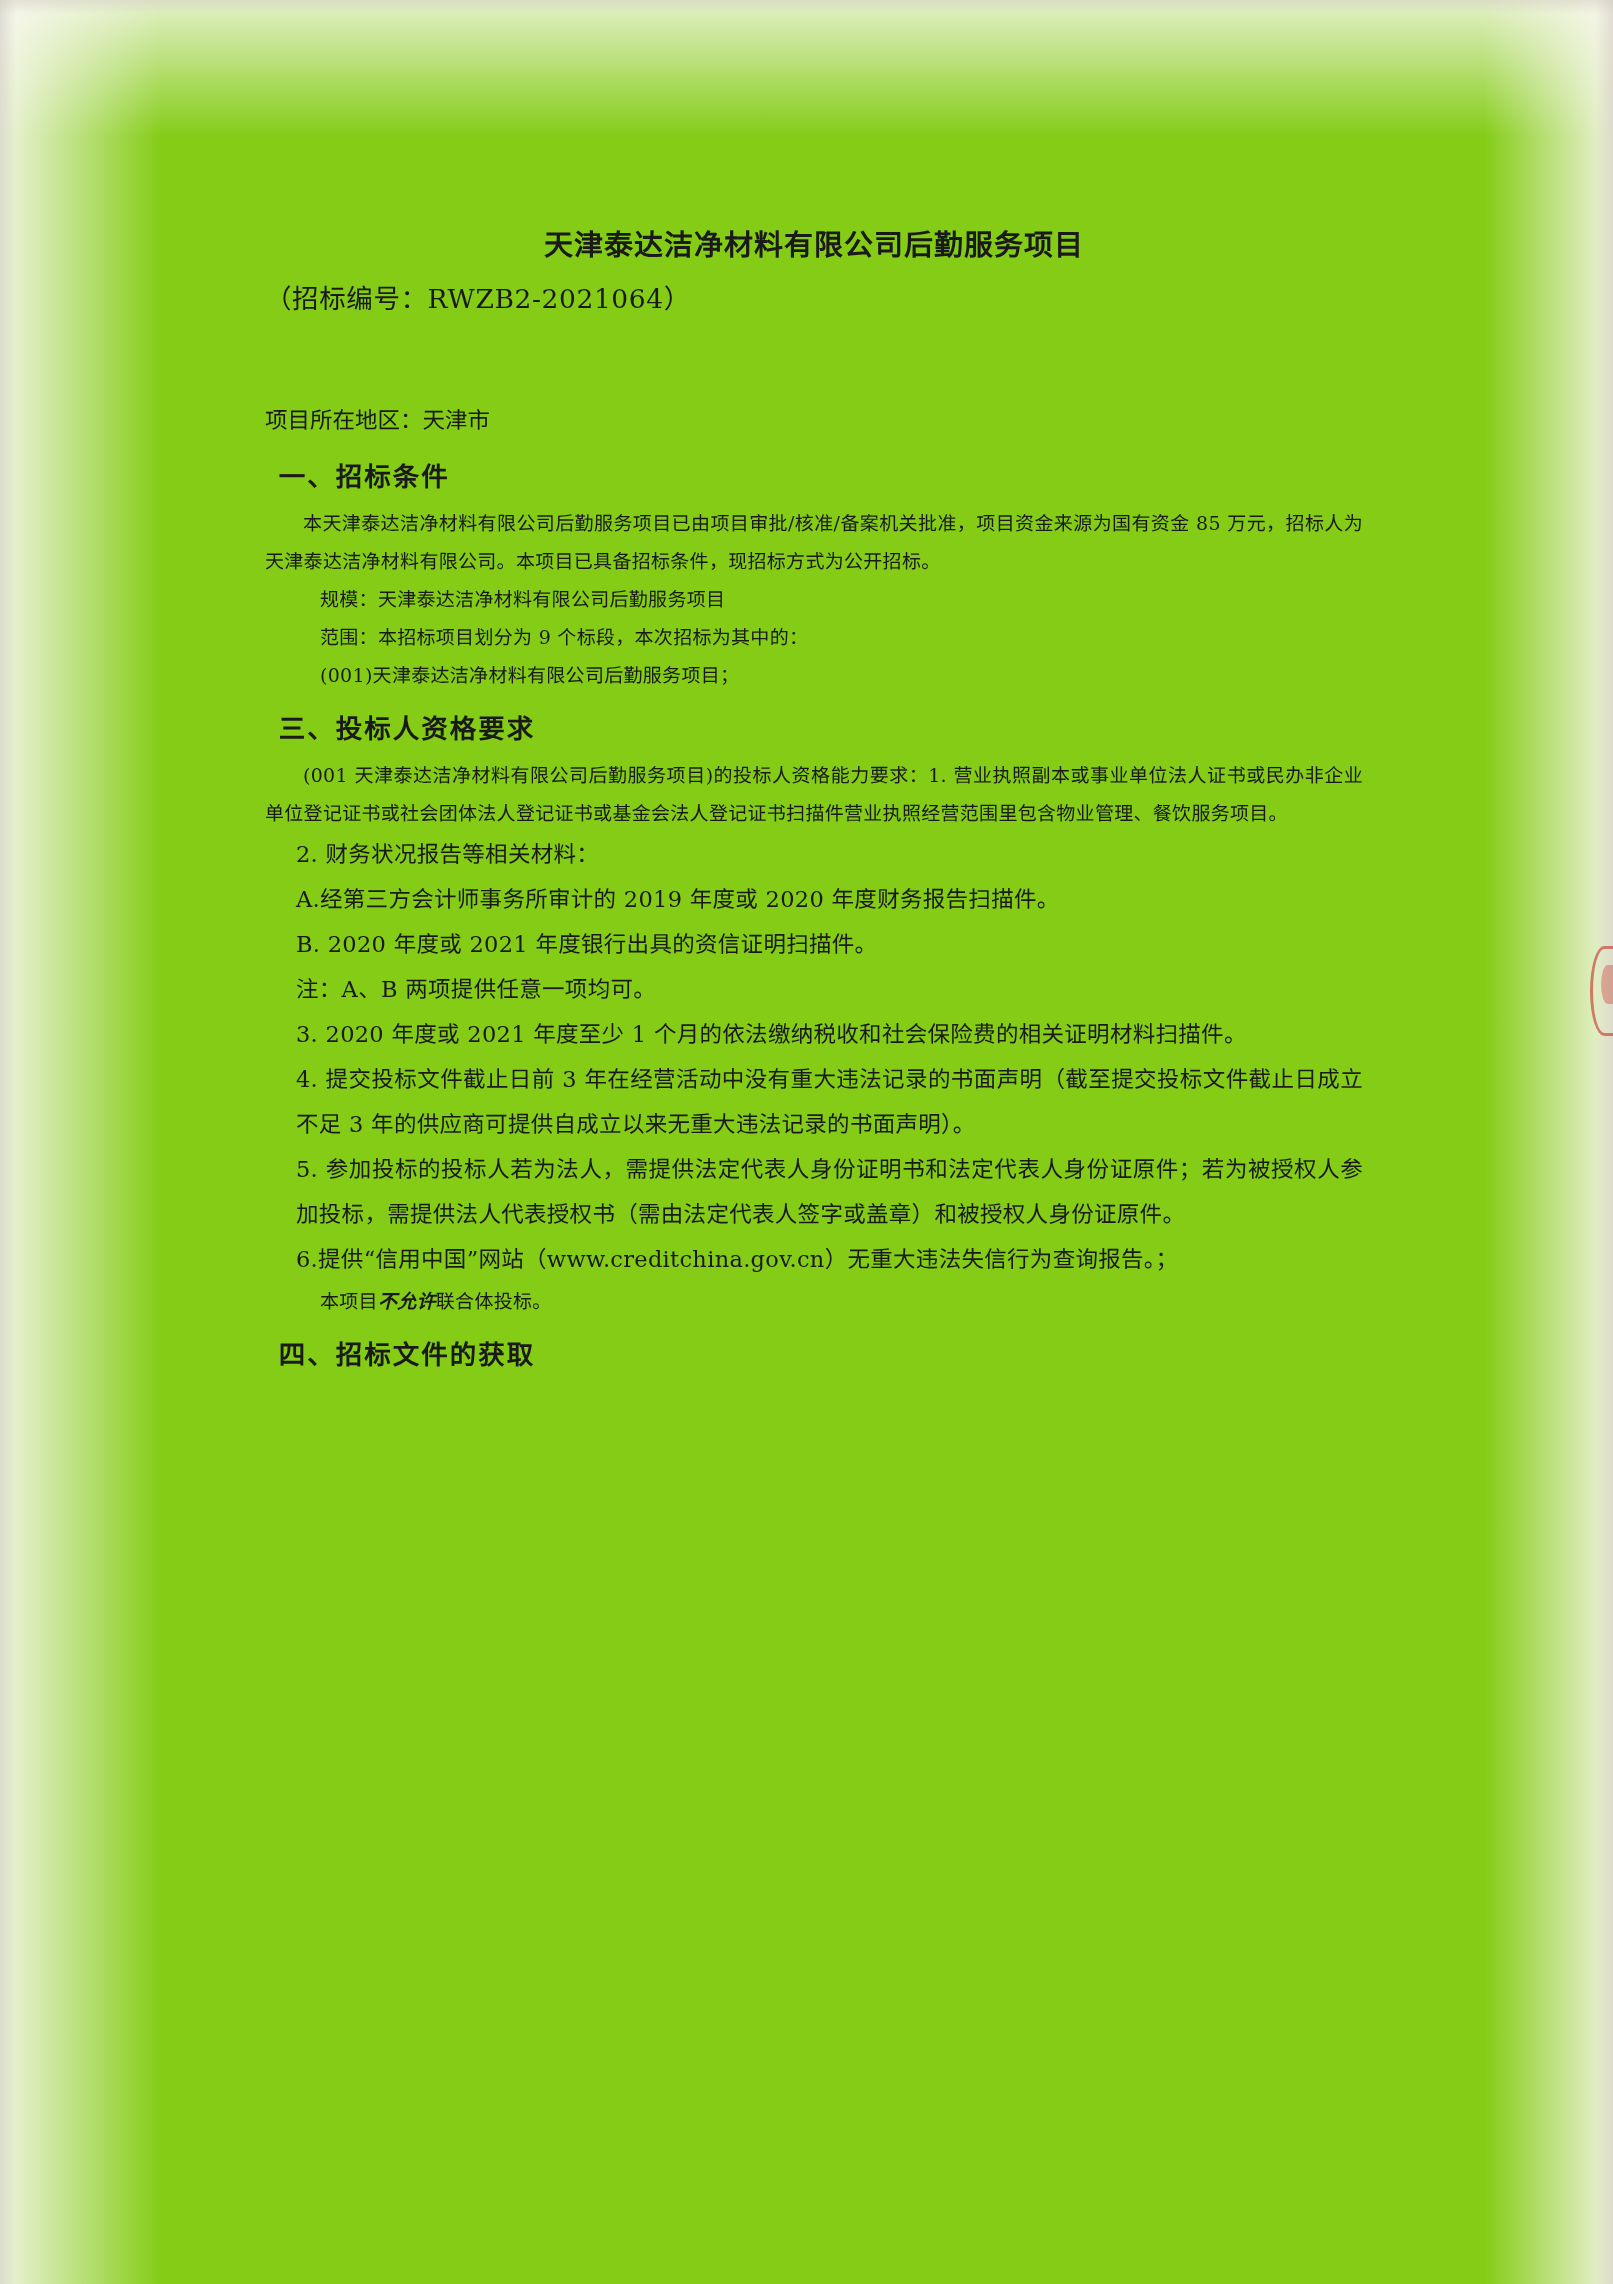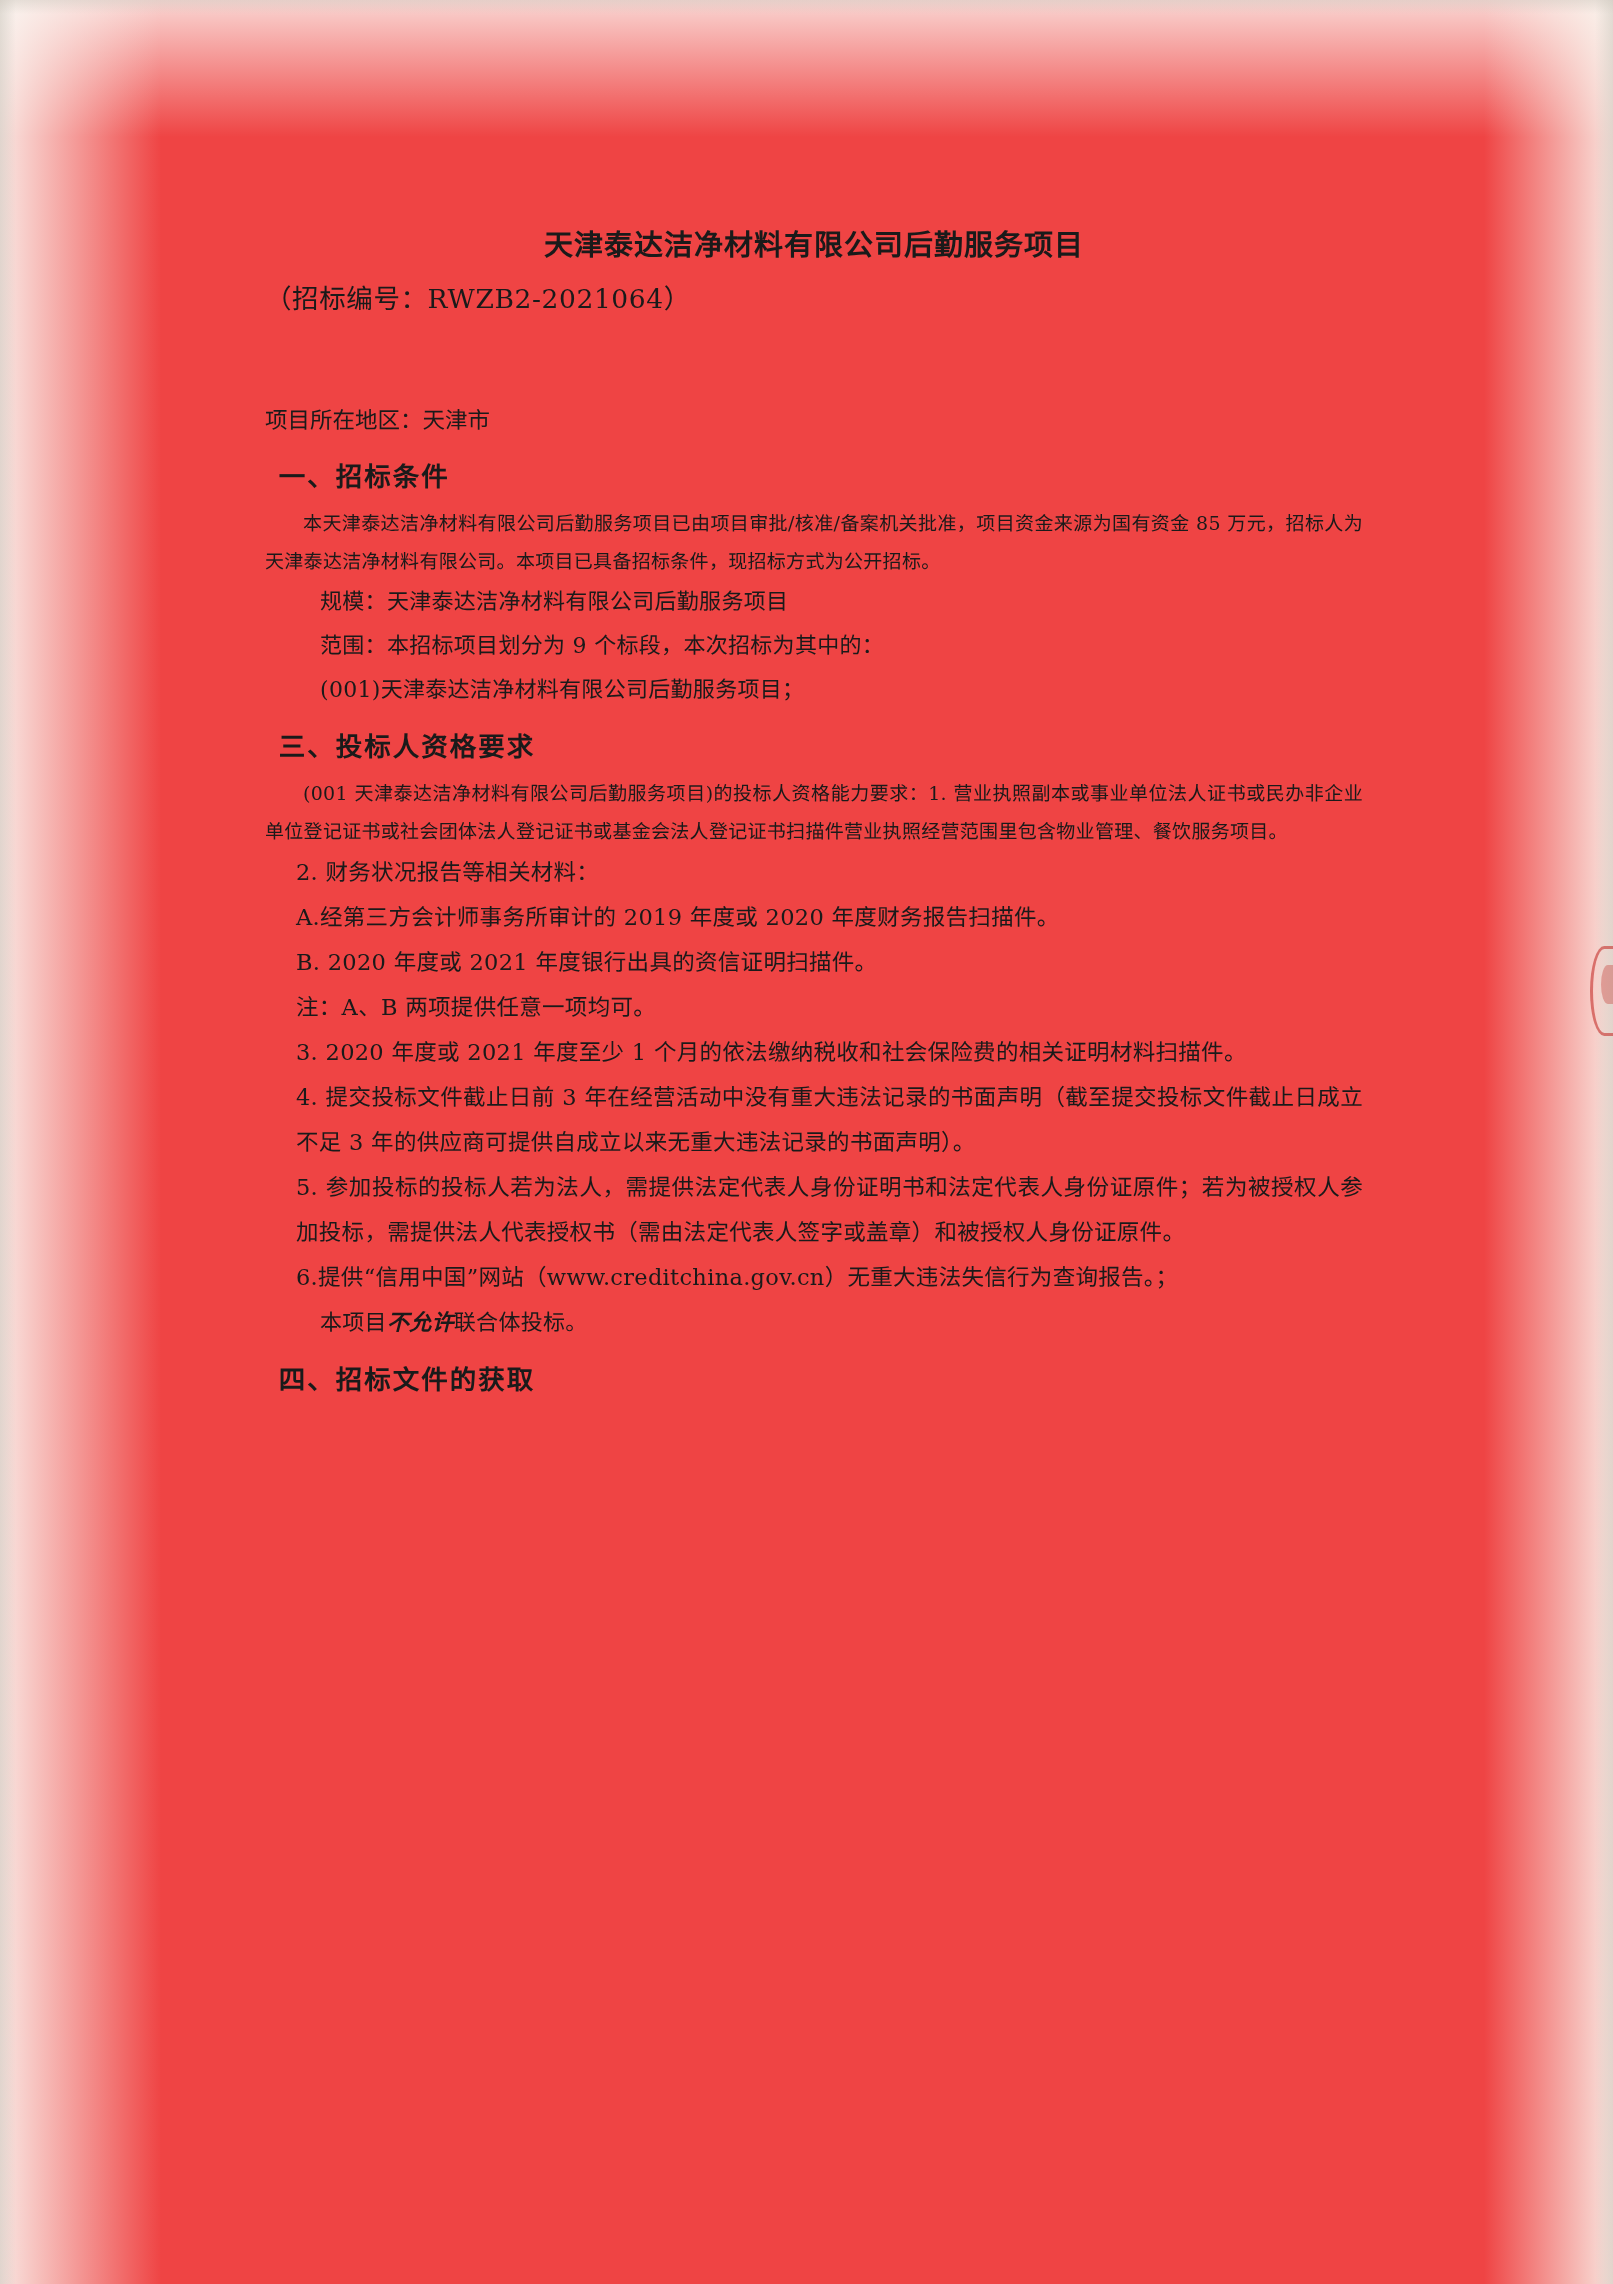--- a/index.html
+++ b/index.html
@@ -4,21 +4,21 @@
 <style>
   html, body {
     margin: 0;
     padding: 0;
     background: #ffffff;
   }
   .page {
     position: relative;
     width: 1613px;
     height: 2285px;
-    background: #ef4444;
+    background: #84cc16;
     overflow: hidden;
     font-family: "DejaVu Serif", "Liberation Serif", serif;
     color: #1a1a1a;
   }
   
   .paper-tint {
     position: absolute;
     inset: 0;
     background:
       linear-gradient(90deg, rgba(250,248,243,0.9) 0%, rgba(255,255,255,0) 10%),
@@ -65,21 +65,21 @@
   }
   .para {
     font-size: 19px;
     line-height: 2.0;
     margin: 0;
     text-indent: 2em;
     text-align: justify;
     letter-spacing: 0.3px;
   }
   .para-sub {
-    font-size: 22px;
+    font-size: 19px;
     line-height: 2.0;
     margin: 0;
     padding-left: 55px;
     text-align: justify;
     letter-spacing: 0.3px;
   }
   .para-sub2 {
     font-size: 22.5px;
     line-height: 2.0;
     margin: 0;

